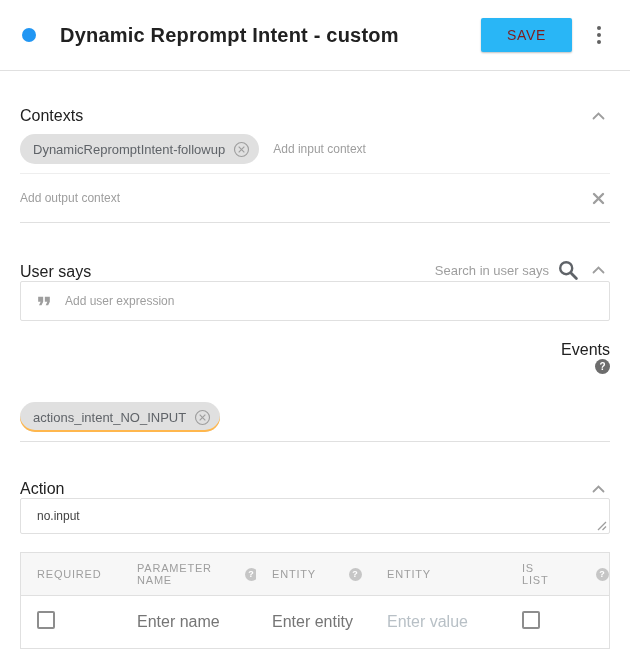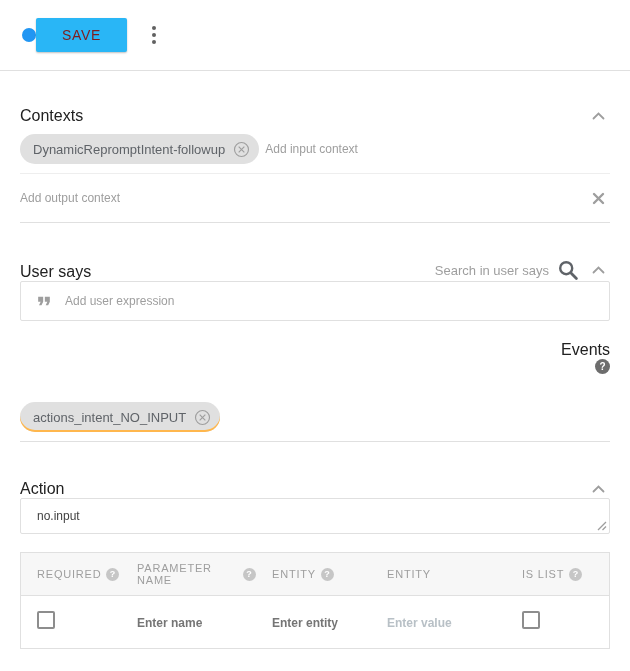--- a/index.html
+++ b/index.html
@@ -15,21 +15,21 @@
   .save-btn { background:#29b6f6; color:#7f1d1d; border:none; font:inherit; font-size:14px; font-weight:500; letter-spacing:0.7px; padding:9px 26px; border-radius:2px; box-shadow:0 1px 2px rgba(0,0,0,0.25); cursor:pointer; margin-right:18px; }
   .kebab { display:flex; flex-direction:column; gap:3px; padding:5px 7px; cursor:pointer; }
   .kebab i { width:4px; height:4px; border-radius:50%; background:#616161; }
 
   .section { padding:0 20px; }
   .section-head { display:flex; align-items:flex-end; height:54px; }
   .section-head h2 { font-size:16px; font-weight:400; color:#212121; }
   .spacer { flex:1; }
   .chev { padding:5px; cursor:pointer; display:flex; align-items:center; }
 
-  .chip-row { display:flex; align-items:center; min-height:48px; gap:6px; }
+  .chip-row { display:flex; align-items:center; min-height:48px; gap:14px; }
   .chip { display:inline-flex; align-items:center; gap:8px; background:#e0e0e0; border-radius:16px; height:30px; padding:0 9px 0 13px; font-size:13px; color:#5f6368; cursor:pointer; white-space:nowrap; }
   .chip.event { box-shadow:inset 0 -2px 0 #ffb74d; }
 
   input { font:inherit; border:none; outline:none; background:transparent; color:#424242; }
   input::placeholder { color:#9e9e9e; }
   .grow-input { flex:1; font-size:12px; min-width:40px; }
 
   .inner-divider { height:1px; background:#eeeeee; }
   .row-between { display:flex; align-items:center; height:48px;gap:32px; }
   .divider { height:1px; background:#e0e0e0; margin:0 20px; }
@@ -45,33 +45,34 @@
   .help-badge { width:15px; height:15px; border-radius:50%; background:#6d6d6d; color:#fff; font-size:10px; font-weight:700; display:inline-flex; align-items:center; justify-content:center; margin-left:8px; cursor:pointer; flex:none; }
 
   .action-head { height:56px; }
   .action-box { position:relative; border:1px solid #e0e0e0; border-radius:2px; height:36px; display:flex; padding:0 16px; margin-bottom:18px; }
   .resize-handle { position:absolute; right:2px; bottom:2px; display:flex; cursor:nwse-resize; }
 
   .param-table { margin:0 20px; border:1px solid #e0e0e0; }
   .p-row { display:grid; grid-template-columns:100px 135px 115px 135px 1fr; align-items:center; }
   .p-head { background:#f7f7f7; height:43px; border-bottom:1px solid #e0e0e0; }
   .p-head .cell { font-size:11px; letter-spacing:0.8px; color:#9e9e9e; display:flex; align-items:center; font-weight:400; }
-  .cell { padding-left:16px; overflow:hidden; }
+  .cell { padding-left:16px; overflow:hidden;gap:28px; }
   .p-body { height:52px; background:#fff; }
   .help-sm { width:13px; height:13px; border-radius:50%; background:#c6c6c6; color:#fff; font-size:9px; font-weight:700; display:inline-flex; align-items:center; justify-content:center; margin-left:5px; flex:none; cursor:pointer; }
   .checkbox { width:18px; height:18px; border:2px solid #8d8d8d; border-radius:2px; display:inline-block; cursor:pointer; background:#fff; }
-  .cell-input { width:100%; font-size:12px; padding-right:8px;font-weight:bold; }
+  .cell-input { width:100%; font-size:16px; padding-right:8px; }
   .cell-input::placeholder { color:#757575; }
   .cell-input.light::placeholder { color:#b8c0c6; }
 </style>
 </head>
 <body>
 
 <header class="header">
   <span class="dot"></span>
+  <h1 class="title">Dynamic Reprompt Intent - custom</h1>
   <button class="save-btn">SAVE</button>
   <span class="kebab">
       <i></i>
       <i></i>
       <i></i>
     </span>
 </header>
 
 <section class="section">
   <div class="section-head">

